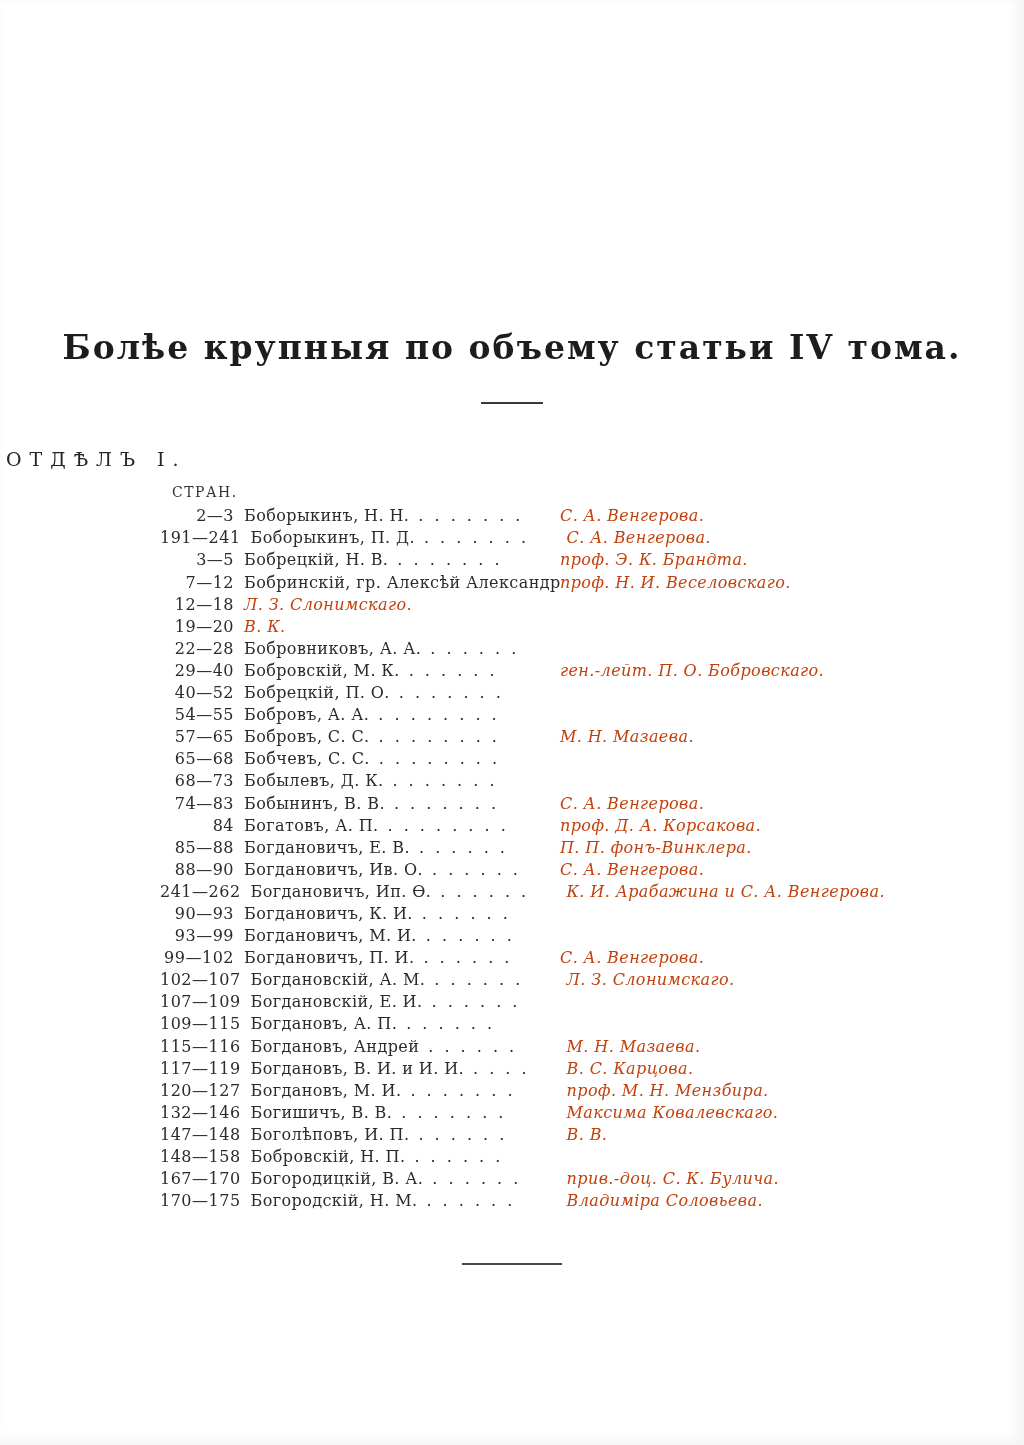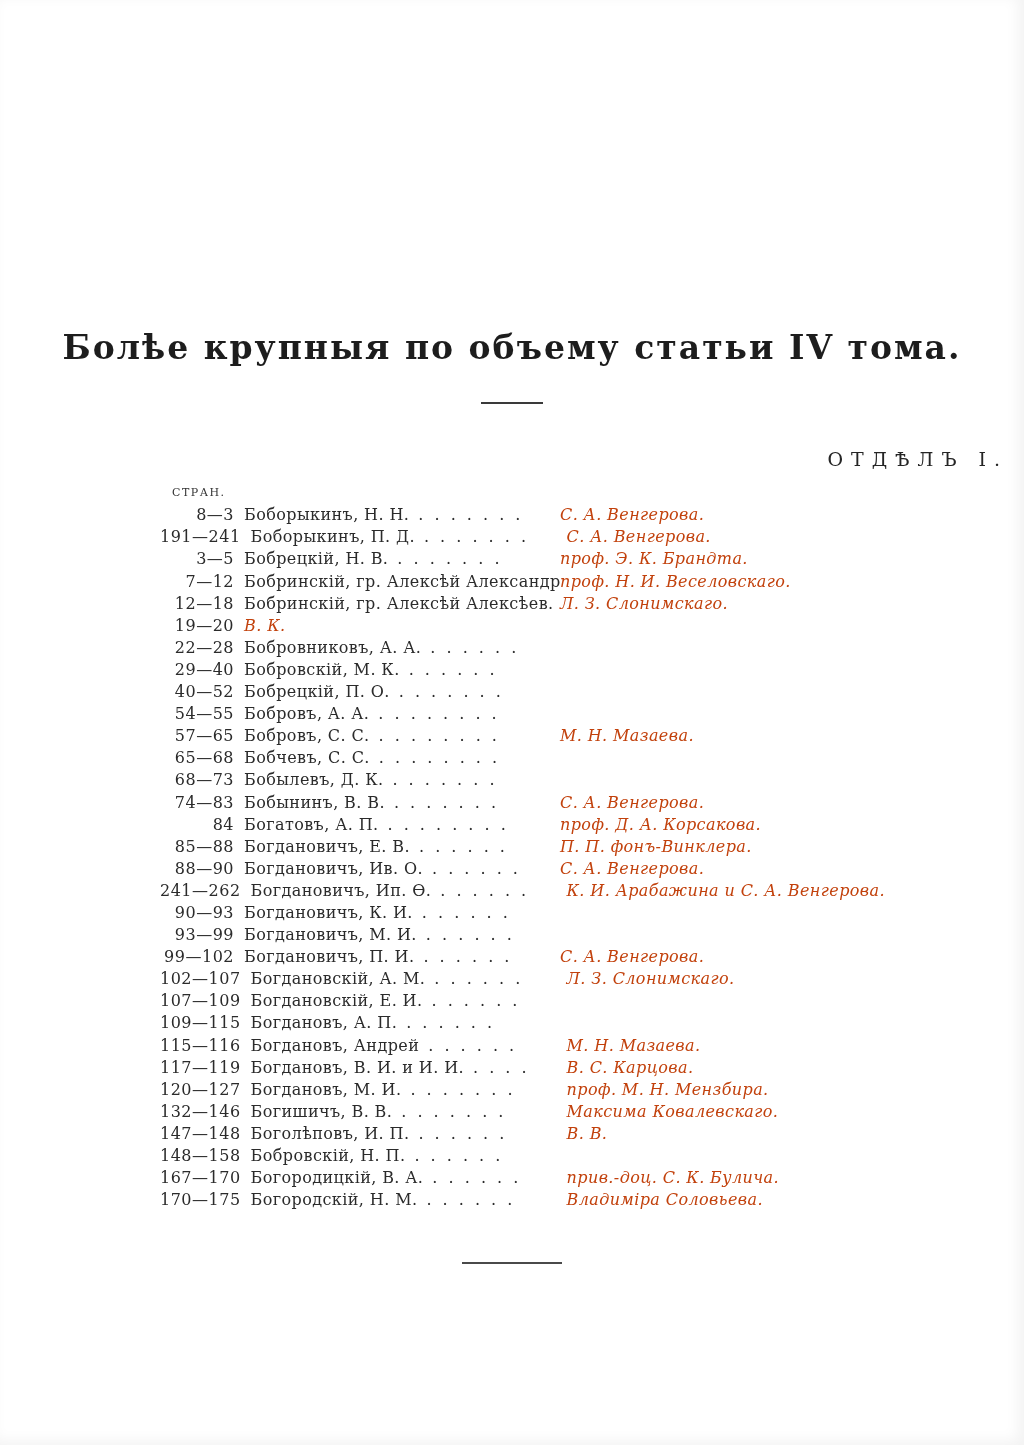--- a/index.html
+++ b/index.html
@@ -31,32 +31,32 @@
     height:2px;
     background:#3a3a3a;
     margin-left:auto;
     margin-right:auto;
   }
   .rule-top{
     width:62px;
     margin-top:36px;
   }
   .section-heading{
-    margin:16px;
+    margin:6px;
     margin-top:44px;
-    text-align:right;
+    text-align:left;
     font-size:19px;
     font-weight:400;
     letter-spacing:0.42em;
     color:#252525;
   }
   .col-label{
     margin-top:14px;
     margin-left:172px;
-    font-size:11px;
+    font-size:14px;
     letter-spacing:1.5px;
     color:#333;
   }
   .entries{
     margin-top:6px;
     margin-left:160px;
     width:810px;
   }
   .row{
     display:flex;
@@ -101,21 +101,21 @@
 </head>
 <body>
 
 <div class="page">
   <h1 class="title">Болѣе крупныя по объему статьи IV тома.</h1>
   <div class="rule rule-top"></div>
   <h2 class="section-heading">ОТДѢЛЪ I.</h2>
   <div class="col-label">СТРАН.</div>
   <div class="entries">
       <div class="row">
-        <span class="pages">8—3</span>
+        <span class="pages">2—3</span>
         <span class="namecell">
           <span class="name">Боборыкинъ, Н. Н.</span>
           <span class="dots">. . . . . . .</span>
         </span>
         <span class="author">С. А. Венгерова.</span>
       </div>
       <div class="row">
         <span class="pages">191—241</span>
         <span class="namecell">
           <span class="name">Боборыкинъ, П. Д.</span>
@@ -134,44 +134,41 @@
       <div class="row">
         <span class="pages">7—12</span>
         <span class="namecell">
           <span class="name">Бобринскій, гр. Алексѣй Александр.</span>
           <span class="dots"></span>
         </span>
         <span class="author">проф. Н. И. Веселовскаго.</span>
       </div>
       <div class="row">
         <span class="pages">12—18</span>
-        <span class="namecell">
-          <span class="name">Бобринскій, гр. Алексѣй Алексѣев.</span>
-          <span class="dots"></span>
-        </span>
         <span class="author">Л. З. Слонимскаго.</span>
       </div>
       <div class="row">
         <span class="pages">19—20</span>
         <span class="author">В. К.</span>
       </div>
       <div class="row">
         <span class="pages">22—28</span>
         <span class="namecell">
           <span class="name">Бобровниковъ, А. А.</span>
           <span class="dots">. . . . . .</span>
         </span>
         <span class="author"></span>
       </div>
       <div class="row">
         <span class="pages">29—40</span>
         <span class="namecell">
           <span class="name">Бобровскій, М. К.</span>
           <span class="dots">. . . . . .</span>
         </span>
+        <span class="author">ген.-лейт. П. О. Бобровскаго.</span>
       </div>
       <div class="row">
         <span class="pages">40—52</span>
         <span class="namecell">
           <span class="name">Бобрецкій, П. О.</span>
           <span class="dots">. . . . . . .</span>
         </span>
         <span class="author"></span>
       </div>
       <div class="row">

